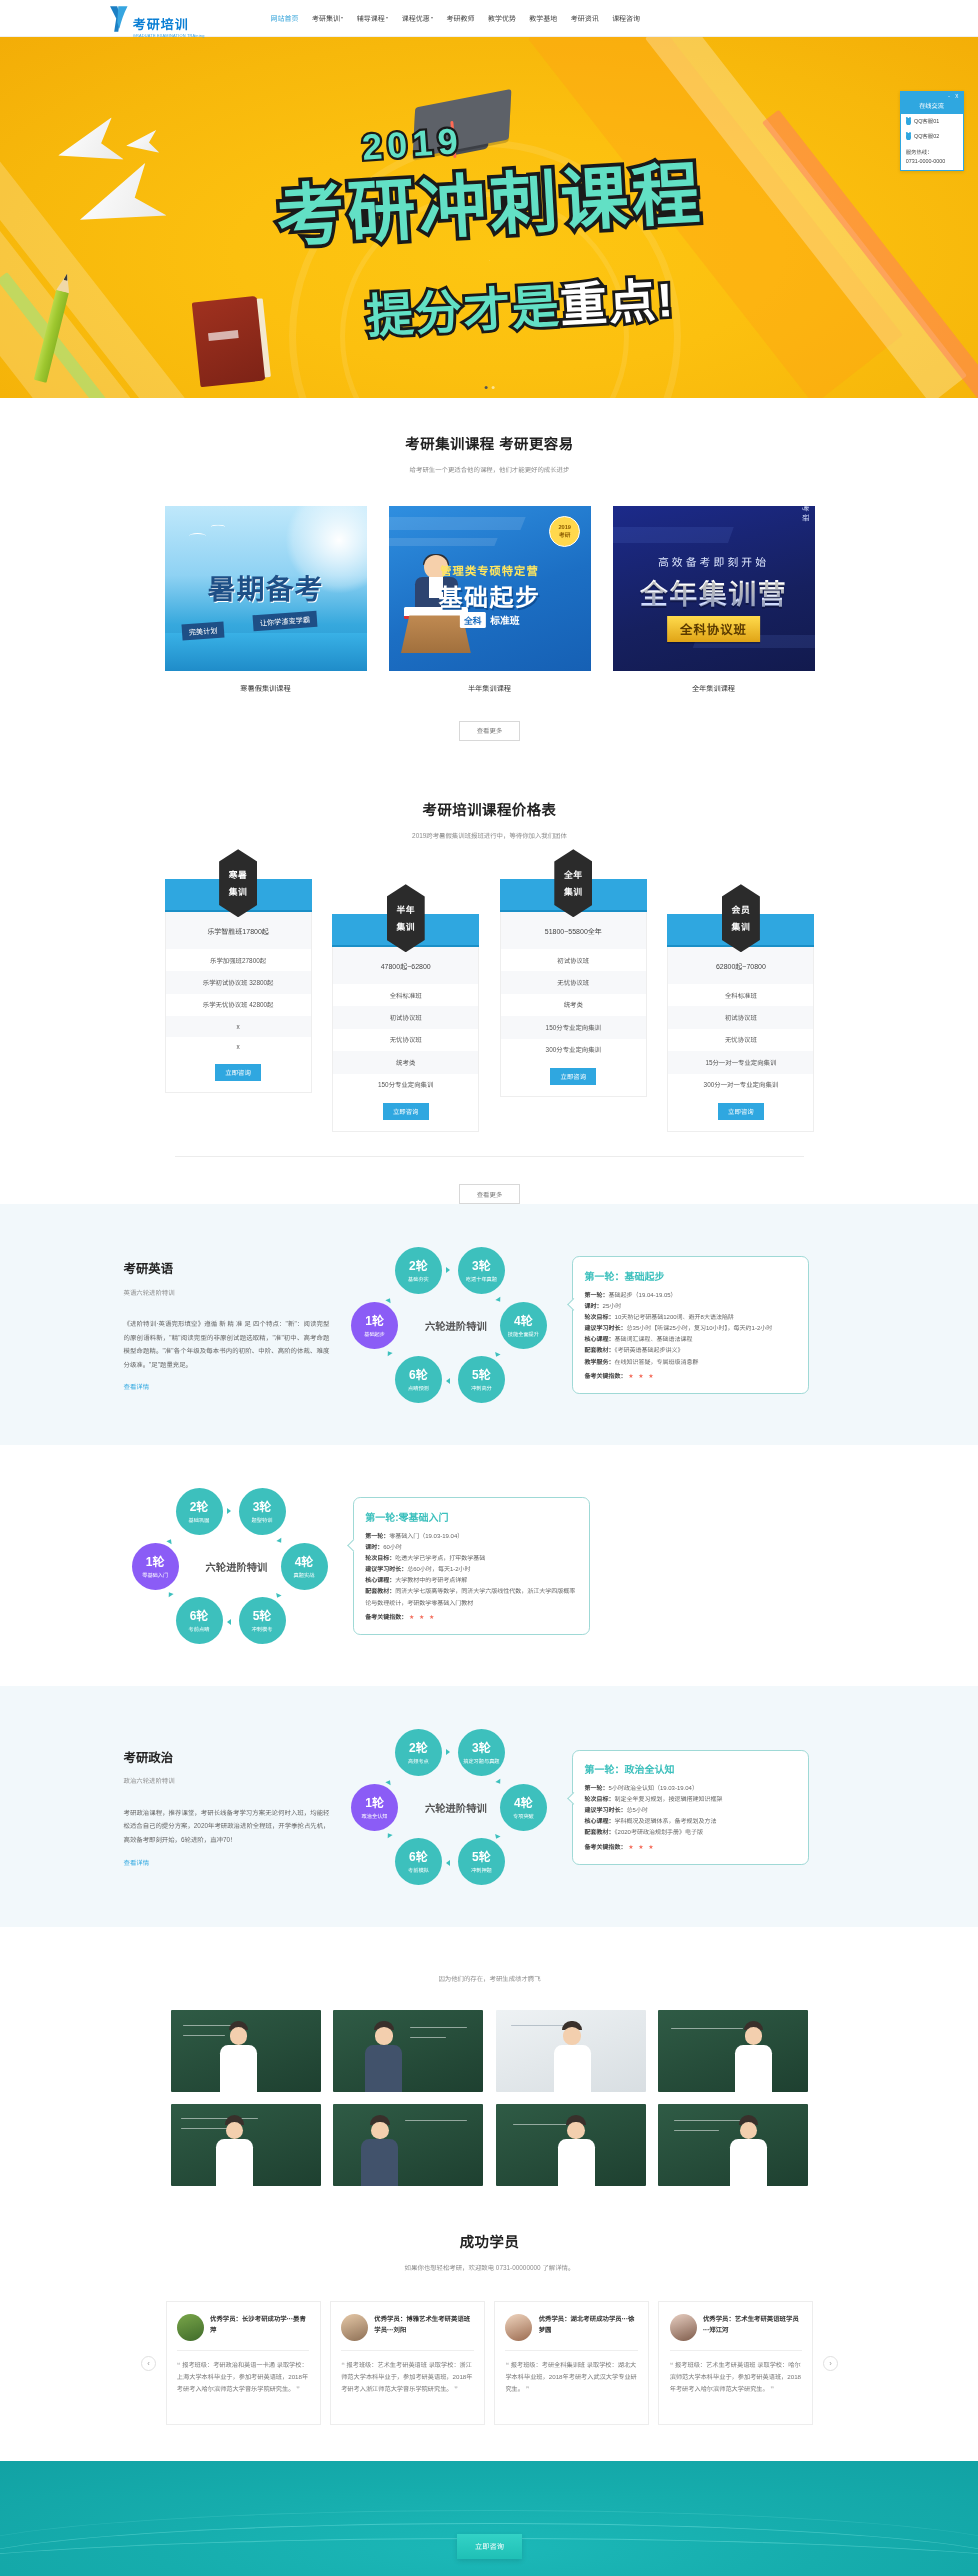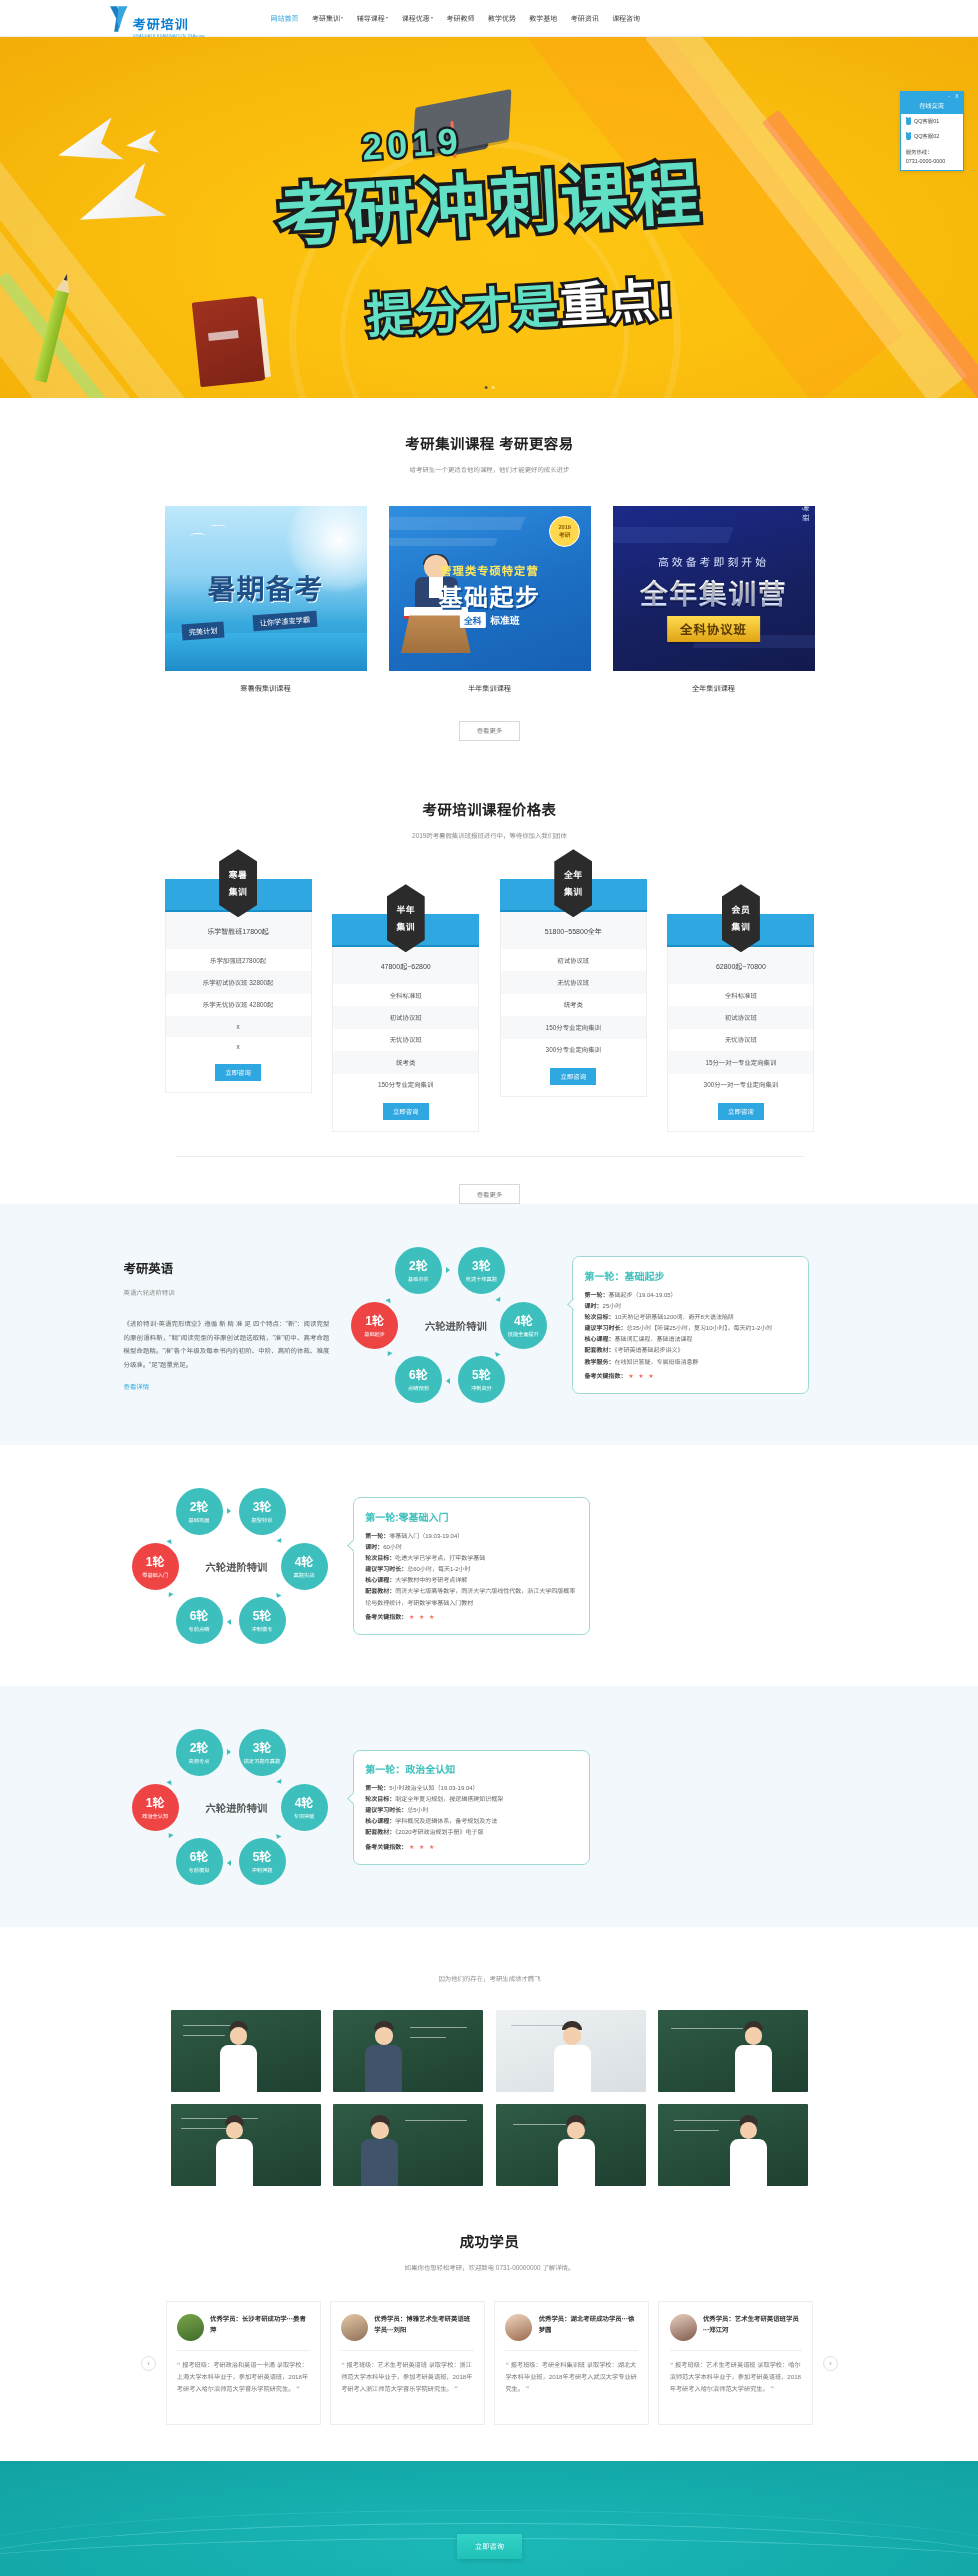--- a/index.html
+++ b/index.html
@@ -164,21 +164,21 @@
   .subj-text.right { order: 3; }
   .subj-h { font-size: 12.4px; font-weight: bold; color:#222; }
   .subj-sub { font-size: 6.4px; color:#8d8d8d; margin-top: 10.3px; }
   .subj-p { font-size: 6.4px; color:#666; line-height: 2.1; margin-top: 20.6px; text-align: justify; }
   .subj-link { display:inline-block; margin-top: 11.3px; font-size: 6.4px; color:#2fa7e0; text-decoration:none; }
   .wheel { width: 216px; height: 170px; position: relative; flex:none; }
   .node {
     position:absolute; width: 47px; height: 47px; border-radius: 50%; background:#3dc0bd; color:#fff;
     display:flex; flex-direction:column; align-items:center; justify-content:center; text-align:center;
   }
-  .node.red { background:#ef4444; }
+  .node.red { background:#8b5cf6; }
   .node .n1 { font-size: 12px; font-weight: bold; line-height: 1; }
   .node .n2 { font-size: 5.2px; margin-top: 2.6px; padding: 0 1.5px; }
   .wheel-core { position:absolute; left: 50%; top: 50%; transform: translate(-42%,-50%); font-size: 10.3px; font-weight:bold; color:#555; white-space:nowrap; }
   .arw { position:absolute; width:0;height:0; border-left:4.6px solid #3dc0bd; border-top:3.1px solid transparent; border-bottom:3.1px solid transparent; }
   .detail-card {
     width: 237px; background:#fff; border:0.5px solid #9fd9d6; border-radius: 7.2px; padding: 10.3px 11.3px 11.3px; position: relative; flex:none;
   }
   .detail-card::before {
     content:""; position:absolute; left:-4.6px; top: 43px; width: 8.2px; height: 8.2px; background:#fff;
     border-left:0.5px solid #9fd9d6; border-bottom:0.5px solid #9fd9d6; transform: rotate(45deg);
@@ -587,20 +587,26 @@
         <b>备考关键指数：</b>
         <span class="stars">★ ★ ★</span>
       </div>
     </div>
 
   </div>
 </div>
 
 <div class="subject tint">
   <div class="subject-inner">
+    <div class="subj-text">
+      <div class="subj-h">考研政治</div>
+      <div class="subj-sub">政治六轮进阶特训</div>
+      <div class="subj-p">考研政治课程，推荐课堂，考研长线备考学习方案无论何时入班，均能轻松适合自己的提分方案，2020年考研政治进阶全程班，开学季抢占先机，高效备考即刻开始，6轮进阶，直冲70！</div>
+      <a href="#" class="subj-link">查看详情</a>
+    </div>
 
     <div class="wheel">
       <div class="node red" style="left:8.2px;top:62px;">
         <div class="n1">1轮</div>
         <div class="n2">政治全认知</div>
       </div>
       <div class="node" style="left:52px;top:7.2px;">
         <div class="n1">2轮</div>
         <div class="n2">高频考点</div>
       </div>

